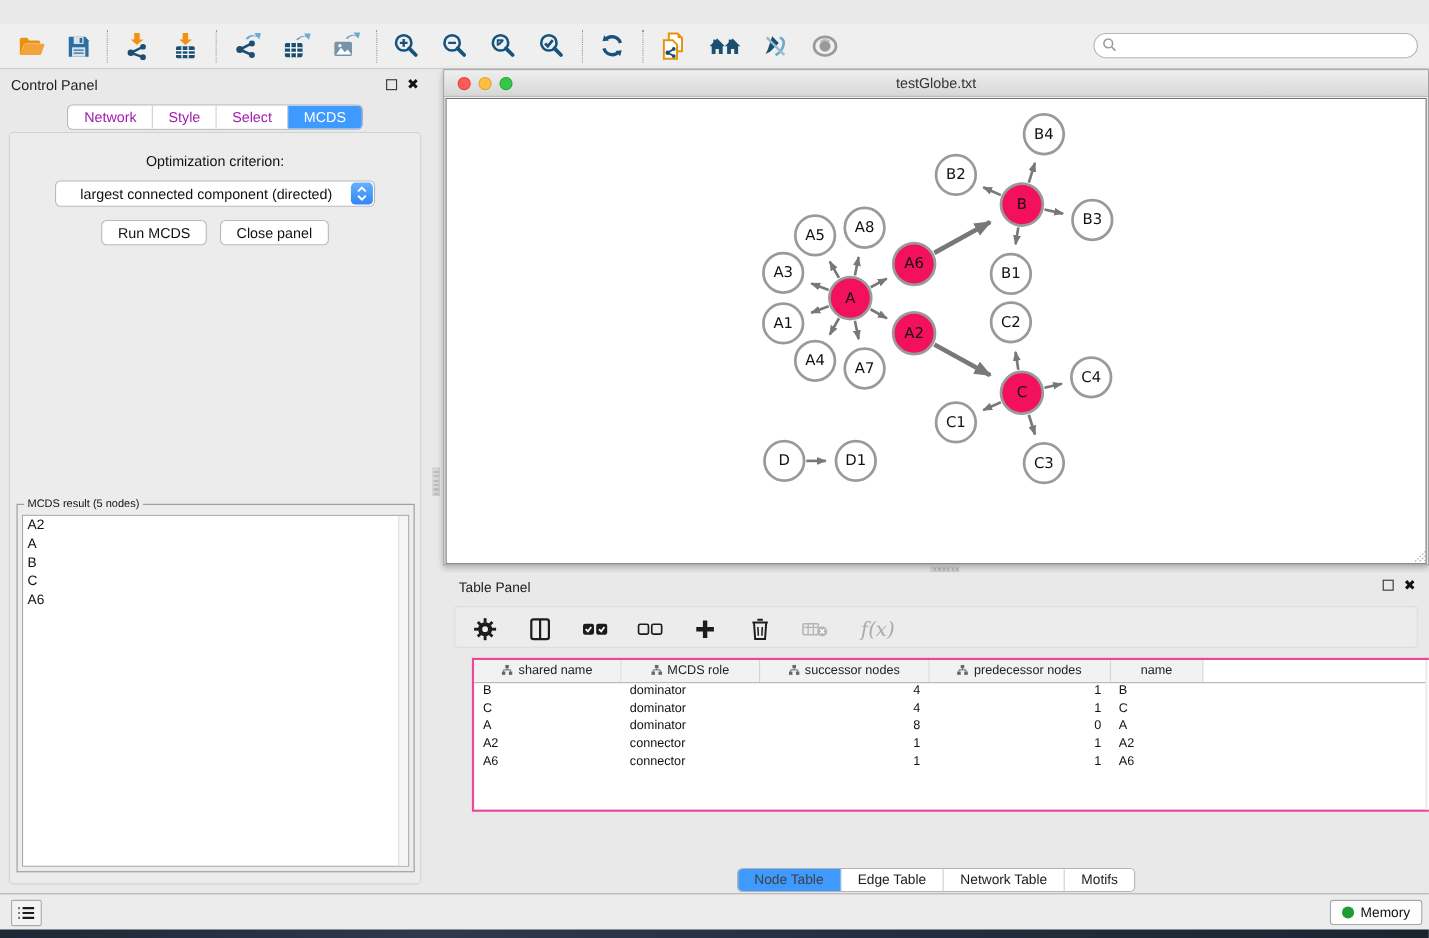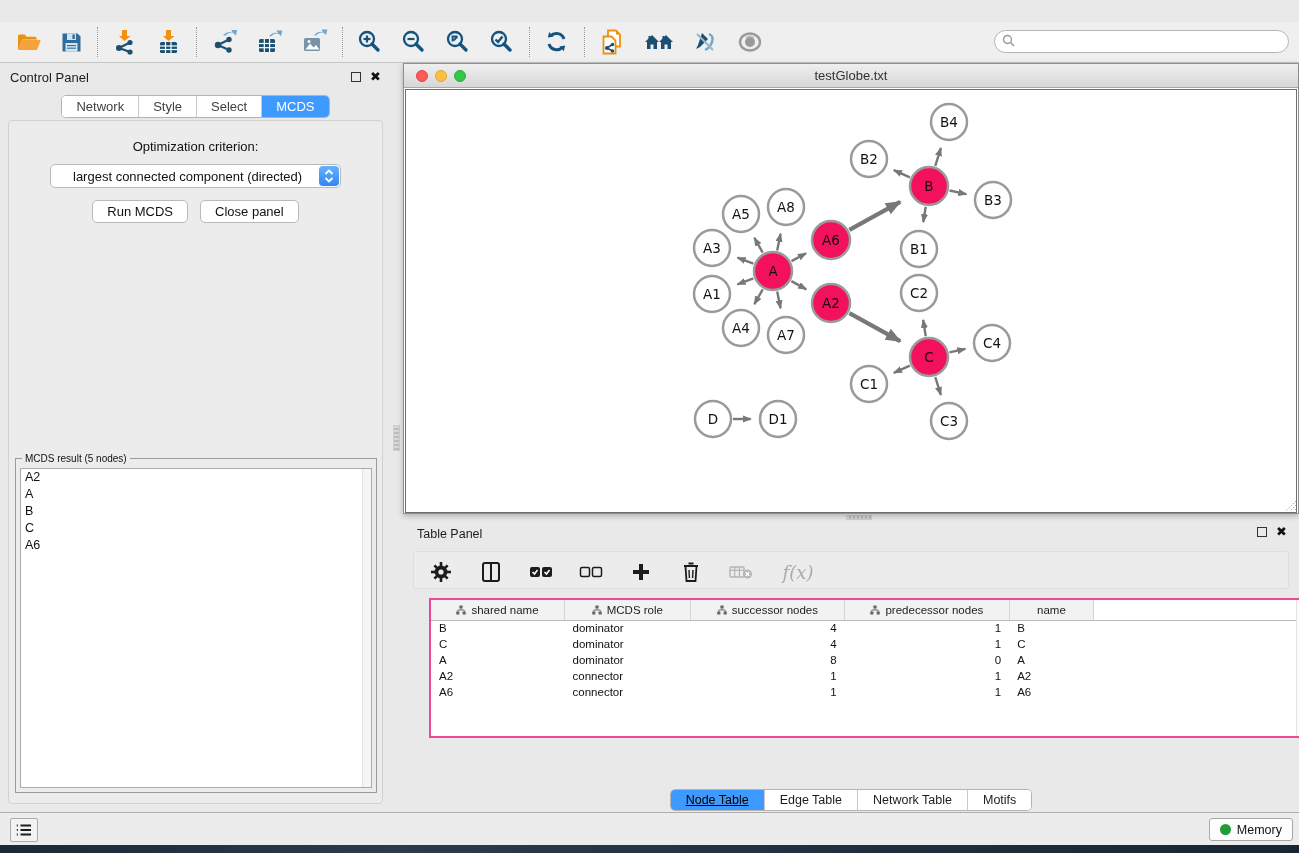--- a/index.html
+++ b/index.html
@@ -30,21 +30,21 @@
 
   
   #control-panel { position:absolute; left:0; top:63px; width:391px; height:749px; background:#e9e9e9; }
   #cp-header { height:28px; display:flex; align-items:center; padding:0 10px; }
   #cp-header .ptitle { font-size:13px; color:#1c1c1c; }
   .panel-winbtns { margin-left:auto; display:flex; gap:9px; align-items:center; }
   .float-btn { width:10px; height:10px; border:1.5px solid #333; display:inline-block; }
   .close-btn { font-size:13px; font-weight:bold; color:#111; line-height:10px; }
   #cp-tabs { display:flex; justify-content:center; margin-top:4px; }
   .seg { display:flex; border:1px solid #b3b3b3; border-radius:5px; overflow:hidden; background:#fff; }
-  .seg .tab { padding:3px 14px; font-size:13px; color:#404040; background:#fff; border-right:1px solid #c9c9c9; cursor:default; }
+  .seg .tab { padding:3px 14px; font-size:13px; color:#a21caf; background:#fff; border-right:1px solid #c9c9c9; cursor:default; }
   .seg .tab:last-child { border-right:none; }
   .seg .tab.active { background:#3e9afe; color:#fff; }
   #cp-content { position:absolute; left:8px; top:57px; width:375px; height:684px;
     background:#ececec; border:1px solid #d2d2d2; border-radius:4px; }
   #opt-label { text-align:center; font-size:13px; color:#111; margin-top:18px; }
   #opt-select { position:relative; margin:10px auto 0; width:291px; height:24px; background:#fff;
     border:1px solid #b9b9b9; border-radius:5px; display:flex; align-items:center; cursor:default; }
   #opt-select .val { font-size:13px; color:#111; padding-left:22px; }
   #opt-select .stepper { position:absolute; right:1px; top:1px; width:20px; height:20px; border-radius:4px;
     background:linear-gradient(#66b1fe,#2f86f6); display:flex; flex-direction:column; align-items:center; justify-content:center; }
@@ -91,21 +91,21 @@
   #node-table th { background:#f2f2f2; border-bottom:1px solid #b9b9b9; border-right:1px solid #d4d4d4;
     font-weight:normal; font-size:11.5px; color:#222; height:20px; text-align:center; white-space:nowrap; overflow:hidden; }
   #node-table th .hicon { display:inline-block; vertical-align:-1px; margin-right:5px; }
   #node-table td { font-size:11.5px; color:#111; height:16px; padding:0 8px; white-space:nowrap; overflow:hidden; }
   #node-table td.num { text-align:right; }
   #table-scroll { position:absolute; right:0; top:0; width:10px; height:100%; background:#fafafa; border-left:1px solid #e3e3e3; }
   #tp-tabs { position:absolute; left:0; top:268px; width:896px; display:flex; justify-content:center; }
   .seg2 { display:flex; border:1px solid #b3b3b3; border-radius:5px; overflow:hidden; background:#fff; }
   .seg2 .tab { padding:3px 15px; font-size:12.5px; color:#1c1c1c; background:#fff; border-right:1px solid #c9c9c9; cursor:default; }
   .seg2 .tab:last-child { border-right:none; }
-  .seg2 .tab.active { background:#3e9afe; color:#000000;text-decoration:underline; }
+  .seg2 .tab.active { background:#3e9afe; color:#404040; }
   #tp-winbtns { position:absolute; right:12px; top:6px; display:flex; gap:9px; align-items:center; }
 
   
   #status-bar { position:absolute; left:0; top:812px; width:1299px; height:33px;
     background:#ececec; border-top:1px solid #aeaeae; }
   #taskbar-btn { position:absolute; left:10px; top:5px; width:28px; height:24px; background:#f3f3f3;
     border:1px solid #ababab; border-radius:2px; display:flex; align-items:center; justify-content:center; }
   #memory-btn { position:absolute; right:6px; top:5px; height:23px; background:#fdfdfd; border:1px solid #a8a8a8;
     border-radius:3px; display:flex; align-items:center; gap:6px; padding:0 10px; font-size:12.5px; color:#111; }
   #memory-dot { width:11px; height:11px; border-radius:50%; background:#1f9c34; }

